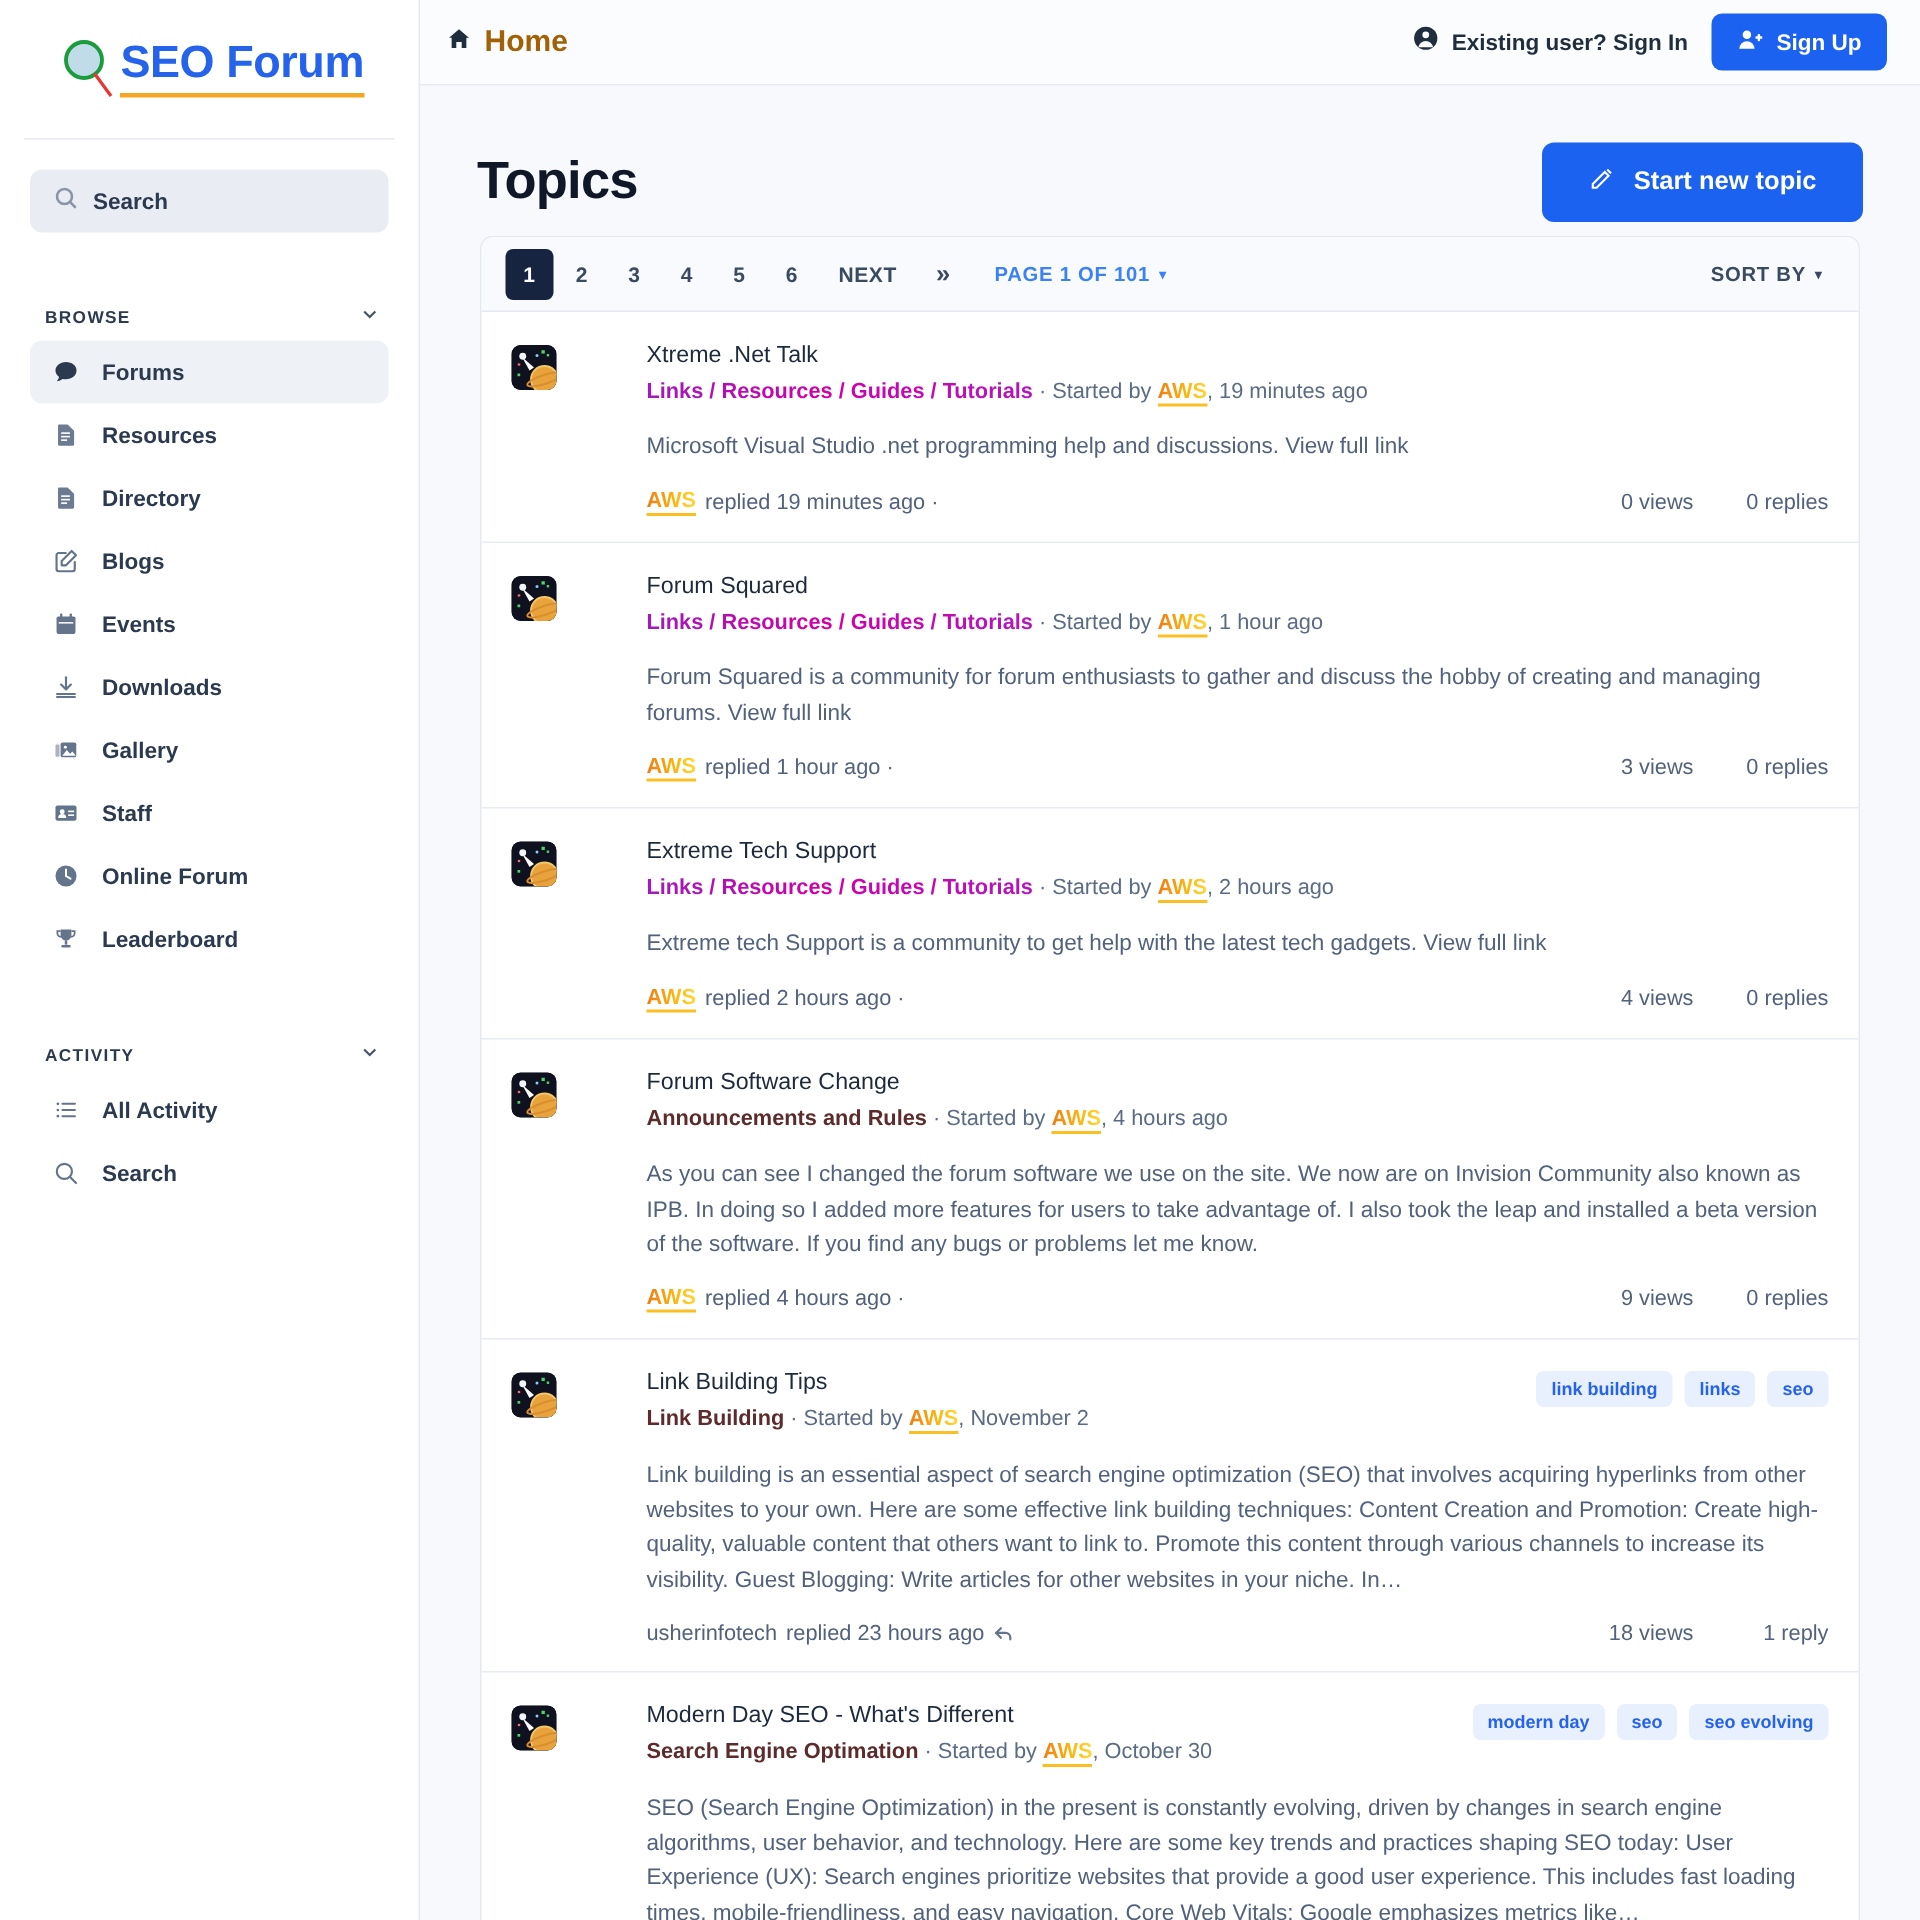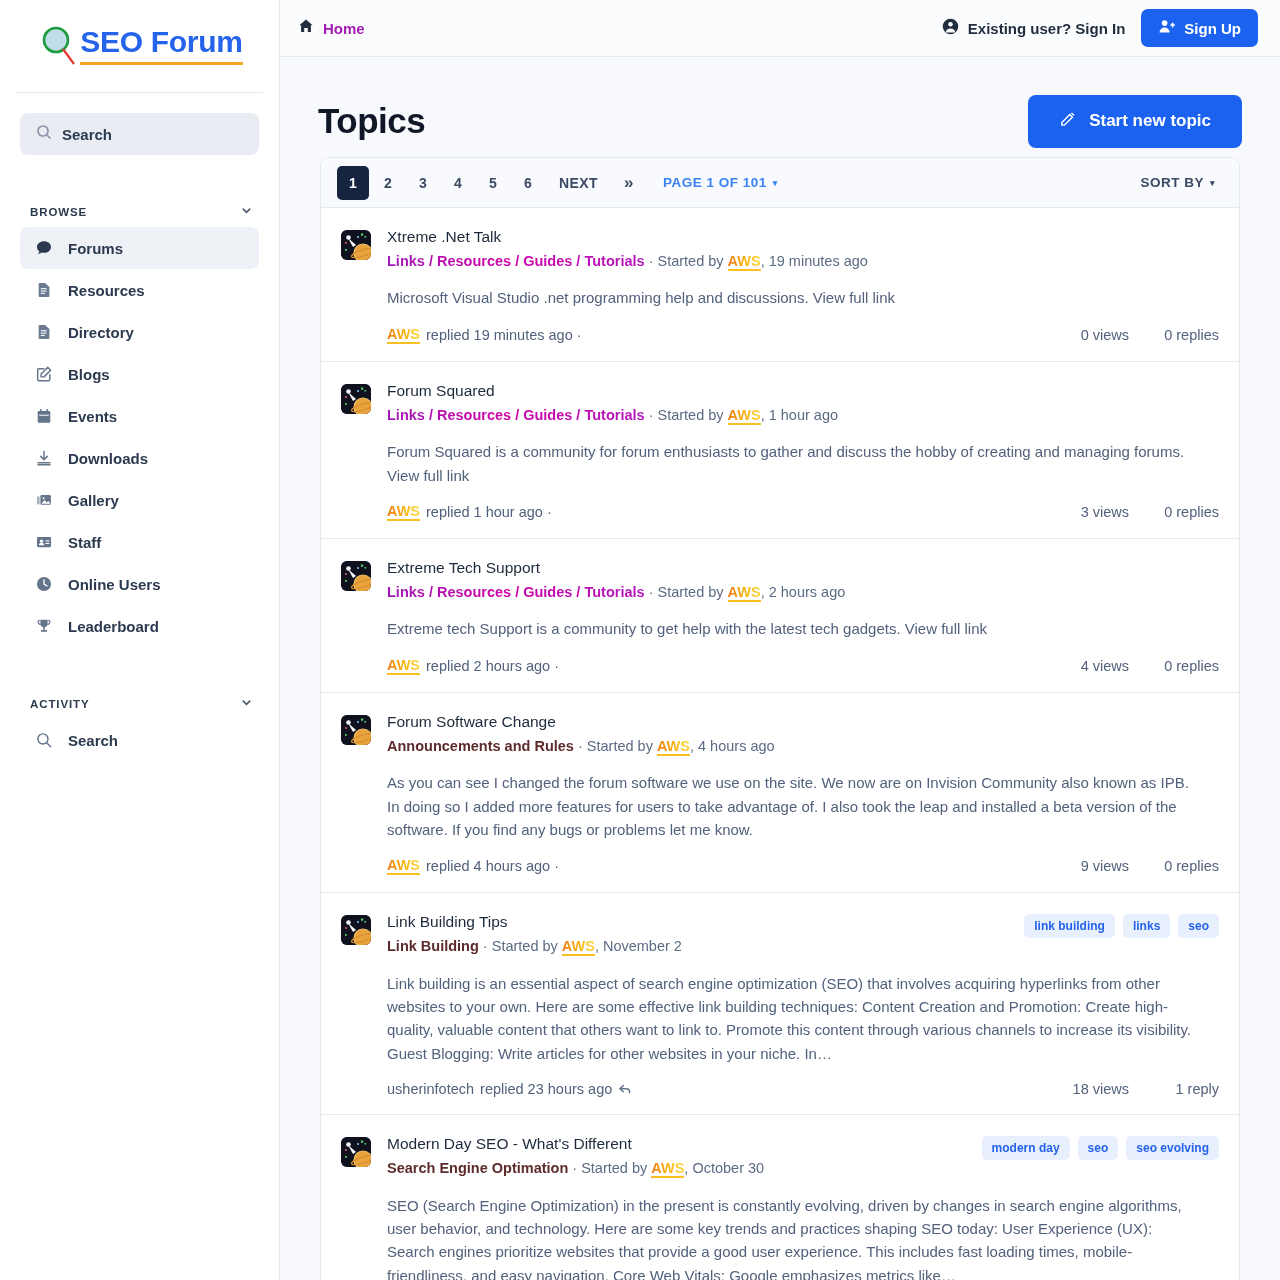--- a/index.html
+++ b/index.html
@@ -55,21 +55,21 @@
   .nav-ico { width: 20px; display: flex; align-items: center; justify-content: center; color: #64748b; }
   .nav-item.active .nav-ico { color: #2c3a4f; }
 
   
   .main { flex: 1; height: 1280px; background: #f7f9fc; overflow: hidden; }
   .topbar {
     height: 57px; background: #fbfcfe; border-bottom: 1px solid #e6eaf0;
     display: flex; align-items: center; padding: 0 22px 0 18px;
   }
   .crumb { display: flex; align-items: center; gap: 9px; cursor: pointer; }
-  .crumb-text { font-size: 15px; font-weight: bold; color: #a21caf; }
+  .crumb-text { font-size: 20px; font-weight: bold; color: #a16207; }
   .topbar-right { margin-left: auto; display: flex; align-items: center; gap: 16px; }
   .signin { display: flex; align-items: center; gap: 9px; cursor: pointer; text-align: center; }
   .signin-text { font-size: 15px; font-weight: bold; color: #1f2d3d; }
   .btn-blue {
     background: #1a62ef; color: #fff; border: none; border-radius: 7px;
     height: 38px; padding: 0 17px; display: flex; align-items: center; gap: 9px;
     font-size: 15px; font-weight: bold; cursor: pointer;
     font-family: "Liberation Sans", sans-serif;
   }
 
@@ -116,21 +116,21 @@
 
   
   .topic {
     display: flex; gap: 16px; padding: 19px 20px 17px 20px;
     border-bottom: 1px solid #e8ecf2;
   }
   .avatar {
     width: 30px; height: 30px; flex: 0 0 30px; border-radius: 6px;
     background: #11121e; position: relative; overflow: hidden; margin-top: 3px;
   }
-  .t-body { flex: 1; min-width: 0; }
+  .t-body { flex: 1; min-width: 0; margin-left: 44px; }
   .t-head { display: flex; align-items: flex-start; gap: 14px; }
   .t-headline { flex: 1; min-width: 0; }
   .t-title { font-size: 15.5px; color: #1d2a3b; line-height: 1.35; }
   .t-meta { font-size: 14.5px; color: #5b6b84; line-height: 1.55; margin-top: 2px; }
   .forum-grad {
     font-weight: bold;
     background: linear-gradient(90deg,#a01bb8 0%,#cf00a8 45%,#b316bd 100%);
     -webkit-background-clip: text; background-clip: text;
     -webkit-text-fill-color: transparent; color: #b913b0;
   }
@@ -282,21 +282,21 @@
           </span>
           <span class="nav-label">Staff</span>
         </div>
         <div class="nav-item">
           <span class="nav-ico">
             <svg width="18" height="18" viewBox="0 0 20 20" fill="currentColor">
               <circle cx="10" cy="10" r="7.8"></circle>
               <path d="M10 5.2V10l3.3 2" stroke="#fff" stroke-width="1.5" fill="none" stroke-linecap="round"></path>
             </svg>
           </span>
-          <span class="nav-label">Online Users</span>
+          <span class="nav-label">Online Forum</span>
         </div>
         <div class="nav-item">
           <span class="nav-ico">
             <svg width="18" height="18" viewBox="0 0 20 20" fill="currentColor">
               <path d="M6 3h8v4.2a4 4 0 0 1-8 0z"></path>
               <path d="M6 4.2H3.6v1.4A3 3 0 0 0 6.3 8.5M14 4.2h2.4v1.4a3 3 0 0 1-2.7 2.9" fill="none" stroke="currentColor" stroke-width="1.3"></path>
               <rect x="9.1" y="11" width="1.8" height="3.2"></rect>
               <rect x="6.6" y="14.4" width="6.8" height="1.9" rx=".6"></rect>
             </svg>
           </span>
@@ -306,20 +306,31 @@
 
     <div class="side-group-title">
       <span class="gt">ACTIVITY</span>
       <span>
         <svg width="13" height="13" viewBox="0 0 14 14" fill="none" stroke="#475569" stroke-width="1.6">
           <polyline points="3,5 7,9 11,5"></polyline>
         </svg>
       </span>
     </div>
     <nav class="nav" id="activity-nav">
+        <div class="nav-item">
+          <span class="nav-ico">
+            <svg width="18" height="18" viewBox="0 0 20 20" fill="none" stroke="currentColor" stroke-width="1.6" stroke-linecap="round" stroke-linejoin="round">
+              <path d="M7.4 5.4h9.2M7.4 10h9.2M7.4 14.6h9.2"></path>
+              <circle cx="4" cy="5.4" r="1" fill="currentColor" stroke="none"></circle>
+              <circle cx="4" cy="10" r="1" fill="currentColor" stroke="none"></circle>
+              <circle cx="4" cy="14.6" r="1" fill="currentColor" stroke="none"></circle>
+            </svg>
+          </span>
+          <span class="nav-label">All Activity</span>
+        </div>
         <div class="nav-item">
           <span class="nav-ico">
             <svg width="18" height="18" viewBox="0 0 20 20" fill="none" stroke="currentColor" stroke-width="1.6" stroke-linecap="round" stroke-linejoin="round">
               <circle cx="8.8" cy="8.8" r="5.6"></circle>
               <line x1="13" y1="13" x2="17.4" y2="17.4"></line>
             </svg>
           </span>
           <span class="nav-label">Search</span>
         </div>
       </nav>

